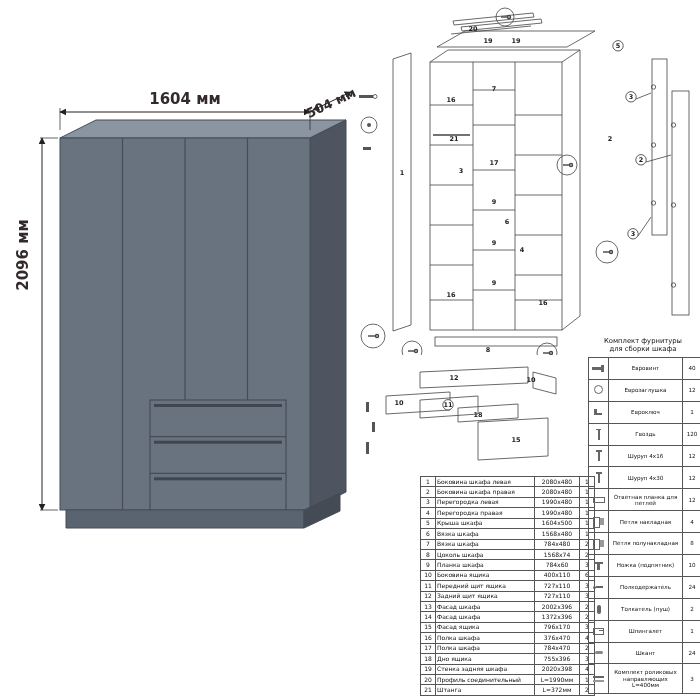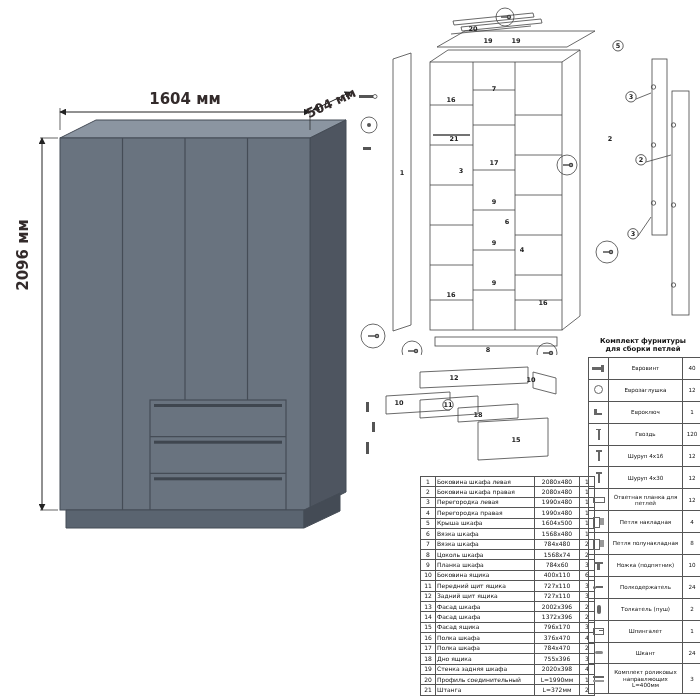--- a/index.html
+++ b/index.html
@@ -19,21 +19,21 @@
   table.parts-table{border-collapse:collapse;table-layout:fixed;width:168px;height:220px;}
   table.parts-table td{border:1px solid #555;font-size:6px;line-height:1.05;
       padding:0 1px;white-space:nowrap;overflow:hidden;color:#111;}
   td.pt-num{width:12px;text-align:center;}
   td.pt-name{width:96px;text-align:left;}
   td.pt-size{width:42px;text-align:center;}
   td.pt-qty{width:12px;text-align:center;}
 
   
   .hardware-wrap{position:absolute;left:588px;top:337px;width:110px;}
-  .hw-title{font-size:6.8px;font-weight:bold;text-align:center;line-height:1.25;margin-bottom:3px;color:#111;}
+  .hw-title{font-size:6.8px;font-weight:normal;text-align:center;line-height:1.25;margin-bottom:3px;color:#111;}
   table.hw-table{border-collapse:collapse;table-layout:fixed;width:110px;height:337px;}
   table.hw-table td{border:1px solid #555;font-size:5.6px;line-height:1.1;padding:1px;color:#111;}
   td.hw-icon{width:17px;}
   td.hw-name{width:71px;text-align:center;word-wrap:break-word;}
   td.hw-qty{width:16px;text-align:center;font-size:6px;}
 
   
   .ic{width:13px;height:13px;margin:0 auto;position:relative;}
   .ic::before,.ic::after{content:"";position:absolute;}
   .ic-euroscrew::before{width:9px;height:3px;background:#666;top:5px;left:0;}
@@ -388,21 +388,21 @@
             <td class="pt-size">L=372мм</td>
             <td class="pt-qty">2</td>
           </tr>
         </tbody>
     </table>
   </div>
 
   <div class="hardware-wrap">
     <div class="hw-title">
       <div>Комплект фурнитуры</div>
-      <div>для сборки петлей</div>
+      <div>для сборки шкафа</div>
     </div>
     <table class="hw-table">
       <tbody>
           <tr>
             <td class="hw-icon">
               <div class="ic ic-euroscrew"></div>
             </td>
             <td class="hw-name">Евровинт</td>
             <td class="hw-qty">40</td>
           </tr>

